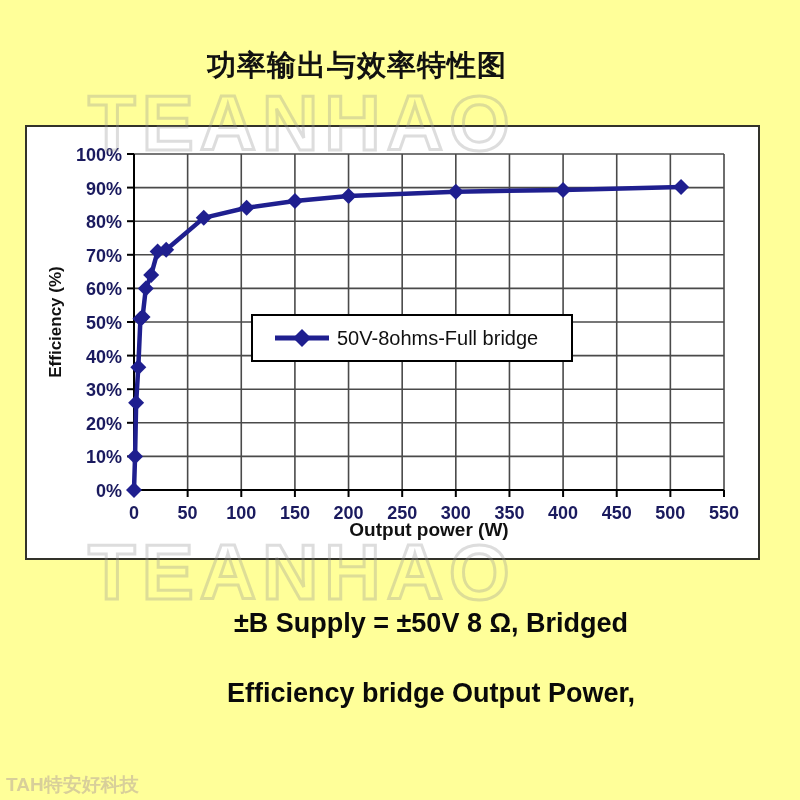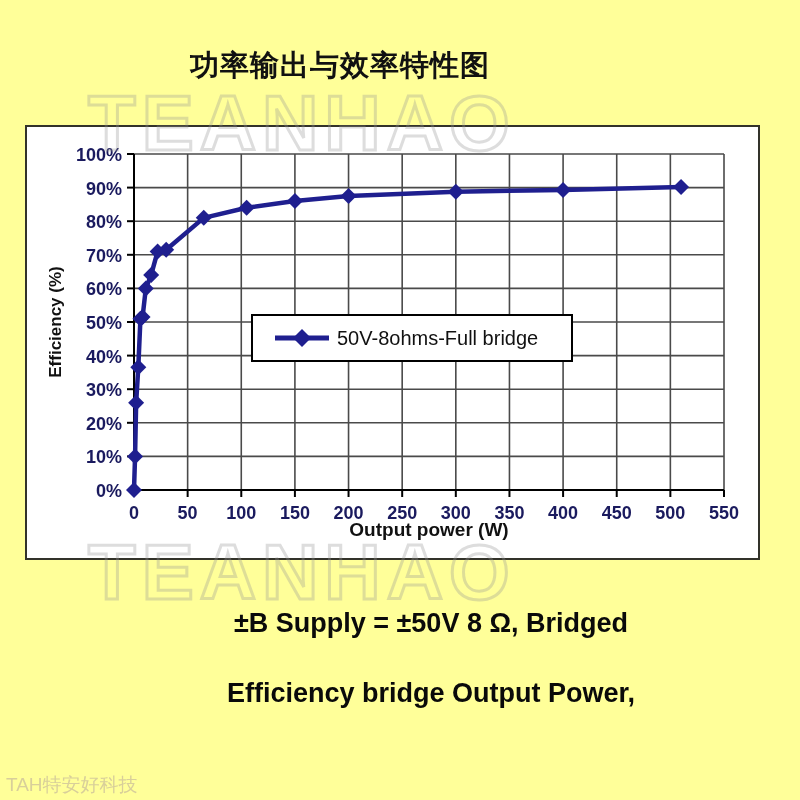--- a/index.html
+++ b/index.html
@@ -29,40 +29,41 @@
     z-index: 60;
   }
   #watermark-top { left: 88px; top: 78px; }
   #watermark-bottom { left: 88px; top: 527px; }
 
   .footer-watermark {
     position: absolute;
     left: 6px;
     top: 772px;
     font-family: "Liberation Sans", sans-serif;
-    font-weight: normal;
+    font-weight: bold;
     font-size: 19px;
     color: #d8cf9a;
     letter-spacing: 0px;
     white-space: nowrap;
     z-index: 60;
   }
 
   
   #page-title {
     position: absolute;
     left: 0; top: 46px;
     width: 680px;
     text-align: center;
     font-family: "DejaVu Sans", "Liberation Sans", sans-serif;
     font-weight: bold;
     font-size: 29px;
     color: #111111;
     letter-spacing: 1px;
     z-index: 20;
+    padding-left: 17px;
   }
 
   
   #chart-panel {
     position: absolute;
     left: 25px;
     top: 125px;
     width: 735px;
     height: 435px;
     background: #ffffff;

